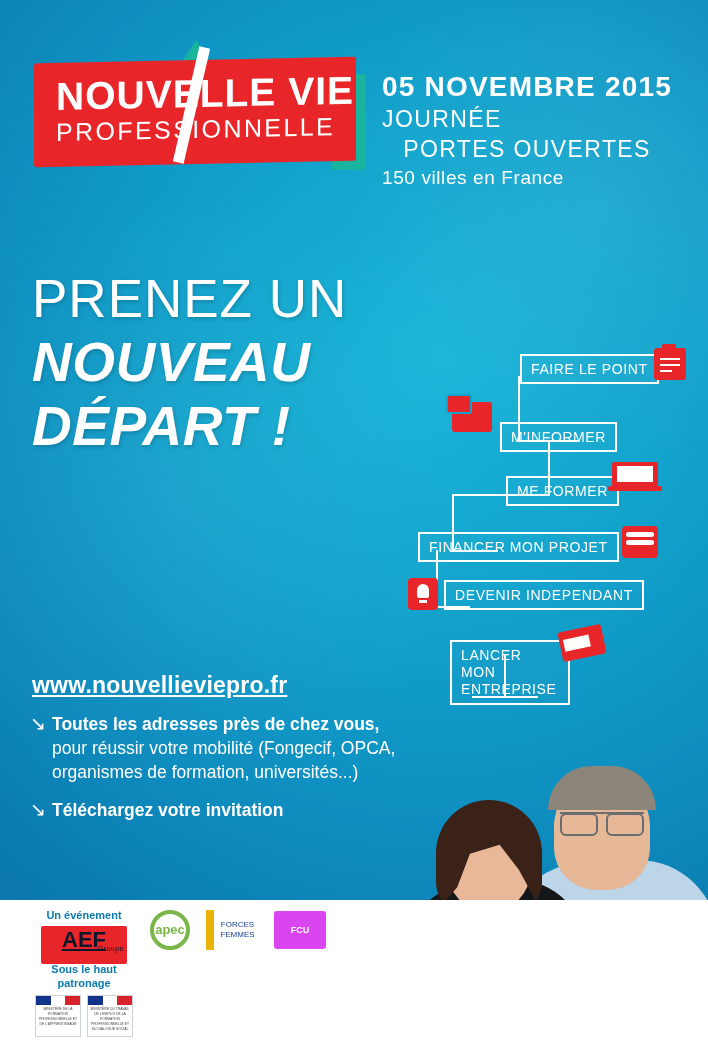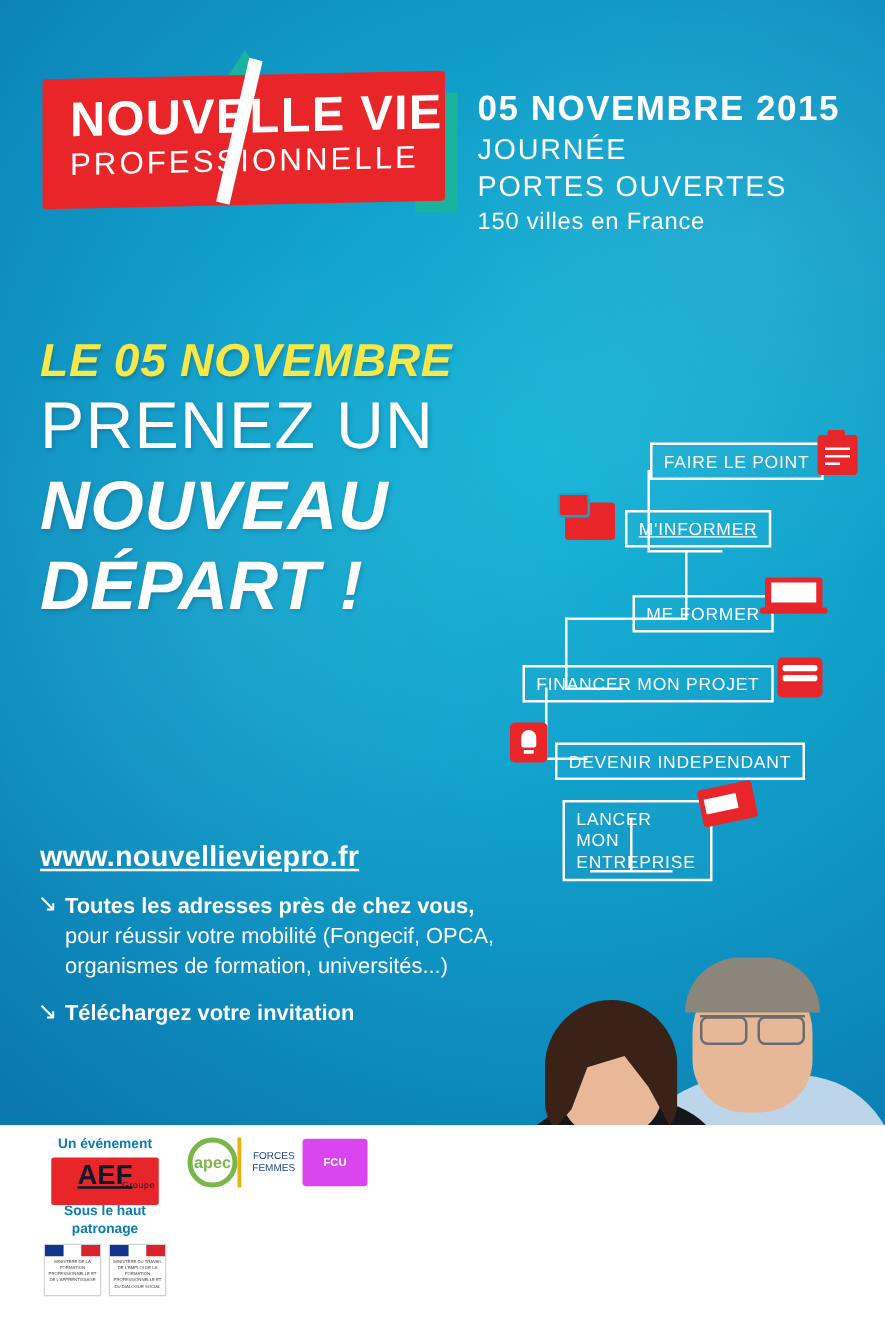--- a/index.html
+++ b/index.html
@@ -70,21 +70,21 @@
     transform: rotate(13deg);
   }
 
   
   .header-right {
     position: absolute; left: 382px; top: 70px;
     color: #ffffff;
   }
   .hdr-date { font-size: 28px; font-weight: bold; letter-spacing: 1.2px; line-height: 34px; }
   .hdr-l2 { font-size: 23px; letter-spacing: 1.4px; line-height: 30px; }
-  .hdr-l3 { font-size: 23px; letter-spacing: 1.4px; line-height: 30px; }
+  .hdr-l3 { font-size: 23px; letter-spacing: 1.4px; line-height: 30px; text-align: center; }
   .hdr-l4 { font-size: 19px; letter-spacing: 0.6px; line-height: 28px; }
 
   
   .headline {
     position: absolute; left: 32px; top: 268px;
     color: #ffffff;
   }
   .hl-yellow {
     color: #f7e84a;
     font-size: 37px; font-weight: bold; font-style: italic;
@@ -200,28 +200,28 @@
   .flag {
     width: 46px; height: 42px; border: 1px solid #ccd2d8; background: #fff;
     position: relative; overflow: hidden;
   }
   .flag-bands { display: flex; height: 9px; }
   .fb { flex: 1; }
   .fb.b { background: #12338c; } .fb.w { background: #ffffff; } .fb.r { background: #d8232a; }
   .flag-txt { font-size: 3.4px; color: #444; line-height: 5px; padding: 2px 2px 0; text-align: center; }
 
   .partners { position: absolute; left: 150px; top: 6px; width: 380px; }
-  .prow { display: flex; align-items: center; height: 48px; }
+  .prow { display: flex; align-items: center; gap: 16px; height: 48px; }
   .plogo {
     display: flex; align-items: center; justify-content: center;
     font-size: 9px; color: #333; text-align: center; line-height: 10px;
   }
   .circle-g { width: 40px; height: 40px; border-radius: 50%; border: 4px solid #7ab648; color:#7ab648; font-weight:bold; font-size:13px;}
   .circle-b { width: 40px; height: 40px; border-radius: 50%; border: 4px solid #1b3f94; color:#1b3f94; font-weight:bold; font-size:11px;}
-  .box-f { width: 52px; height: 40px; color: #1b3f94; font-size: 8px; border-left: 3px solid #eab308; padding-left: 3px;}
+  .box-f { width: 52px; height: 40px; color: #1b3f94; font-size: 8px; border-left: 8px solid #eab308; padding-left: 3px;}
   .box-red { width: 52px; height: 38px; background:#d946ef; color:#fff; font-size:9px; font-weight:bold; border-radius:3px;}
   .box-ffp { width: 58px; height: 38px; color:#1b3f94; font-size:14px; font-weight:bold;}
   .box-sq { width: 42px; height: 38px; background: linear-gradient(135deg,#2ec4b6 0 50%, #111 50% 100%); }
   .box-afdas { width: 60px; height: 28px; color:#111; font-size:14px; font-weight:bold; letter-spacing:-0.3px;}
   .box-orange { width: 52px; height: 30px; color:#e96a12; font-size:8px; border-left:3px solid #e96a12; padding-left:3px;}
   .box-alixio { width: 66px; height: 30px; color:#6a2a8a; font-size:13px; font-weight:bold;}
   .box-medef { width: 58px; height: 34px; color:#1b1b5a; font-size:9px; font-weight:bold;}
 </style>
 </head>
 <body>
@@ -242,21 +242,20 @@
   </div>
 
   <div class="header-right">
     <div class="hdr-date">05 NOVEMBRE 2015</div>
     <div class="hdr-l2">JOURNÉE</div>
     <div class="hdr-l3">PORTES OUVERTES</div>
     <div class="hdr-l4">150 villes en France</div>
   </div>
 
   <div class="headline">
-    <div class="hl-yellow">LE 05 NOVEMBRE</div>
     <div class="hl-1">PRENEZ UN</div>
     <div class="hl-2">NOUVEAU</div>
     <div class="hl-3">DÉPART !</div>
   </div>
 
   <div class="diagram">
 
     <div class="conn" style="left:118px; top:36px; width:2px; height:64px;"></div>
     <div class="conn" style="left:118px; top:100px; width:60px; height:2px;"></div>
     <div class="conn" style="left:148px; top:100px; width:2px; height:54px;"></div>
@@ -271,21 +270,21 @@
     <div class="node" style="left:120px; top:14px;">
       <span>FAIRE LE POINT</span>
     </div>
     <div class="ico" style="left:254px; top:8px; width:32px; height:32px;">
       <div style="position:absolute;left:8px;top:-4px;width:14px;height:8px;background:#e8262a;border-radius:2px;"></div>
       <div style="position:absolute;left:6px;top:10px;width:20px;height:2px;background:#fff;"></div>
       <div style="position:absolute;left:6px;top:16px;width:20px;height:2px;background:#fff;"></div>
       <div style="position:absolute;left:6px;top:22px;width:12px;height:2px;background:#fff;"></div>
     </div>
 
-    <div class="node" style="left:100px; top:68px;text-decoration:underline;">
+    <div class="node" style="left:100px; top:82px;">
       <span>M'INFORMER</span>
     </div>
     <div class="ico" style="left:52px; top:62px; width:40px; height:30px;">
       <div style="position:absolute;left:-6px;top:-8px;width:26px;height:20px;background:#e8262a;border-radius:3px;border:2px solid #12a4cd;"></div>
     </div>
 
     <div class="node" style="left:106px; top:136px;">
       <span>ME FORMER</span>
     </div>
     <div class="ico" style="left:212px; top:122px; width:46px; height:28px; border-radius:2px;">
@@ -294,21 +293,21 @@
     </div>
 
     <div class="node" style="left:18px; top:192px;">
       <span>FINANCER MON PROJET</span>
     </div>
     <div class="ico" style="left:222px; top:186px; width:36px; height:32px; border-radius:4px;">
       <div style="position:absolute;left:4px;top:6px;width:28px;height:5px;background:#fff;border-radius:3px;"></div>
       <div style="position:absolute;left:4px;top:14px;width:28px;height:5px;background:#fff;border-radius:3px;"></div>
     </div>
 
-    <div class="node" style="left:44px; top:254px;">
+    <div class="node" style="left:44px; top:240px;">
       <span>DEVENIR INDEPENDANT</span>
     </div>
     <div class="ico" style="left:8px; top:238px; width:30px; height:32px; border-radius:4px;">
       <div style="position:absolute;left:9px;top:6px;width:12px;height:14px;background:#fff;border-radius:6px 6px 2px 2px;"></div>
       <div style="position:absolute;left:11px;top:22px;width:8px;height:3px;background:#fff;"></div>
     </div>
 
     <div class="node two" style="left:50px; top:300px; width:120px;">
       <span>LANCER MON ENTREPRISE</span>
     </div>

